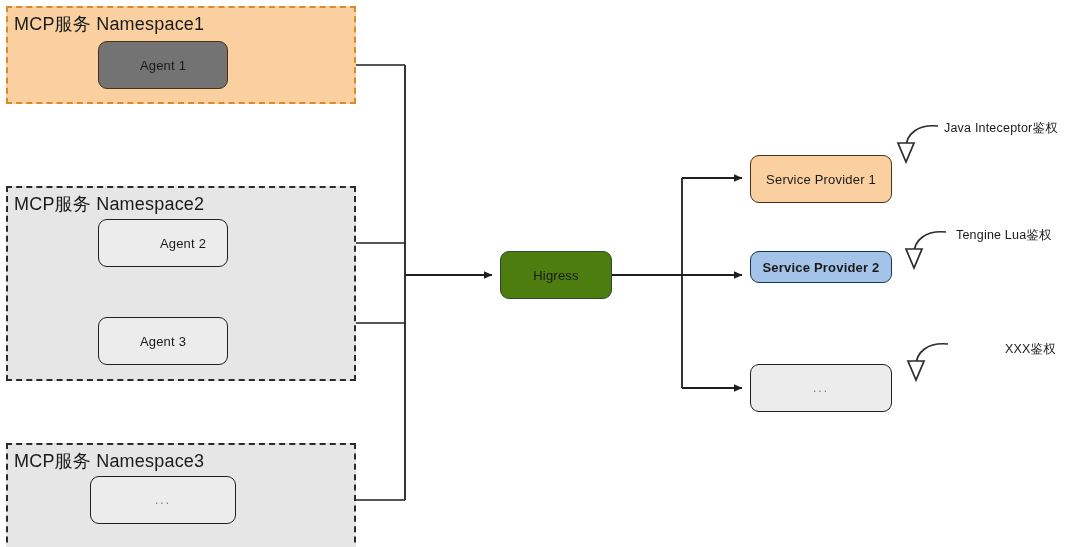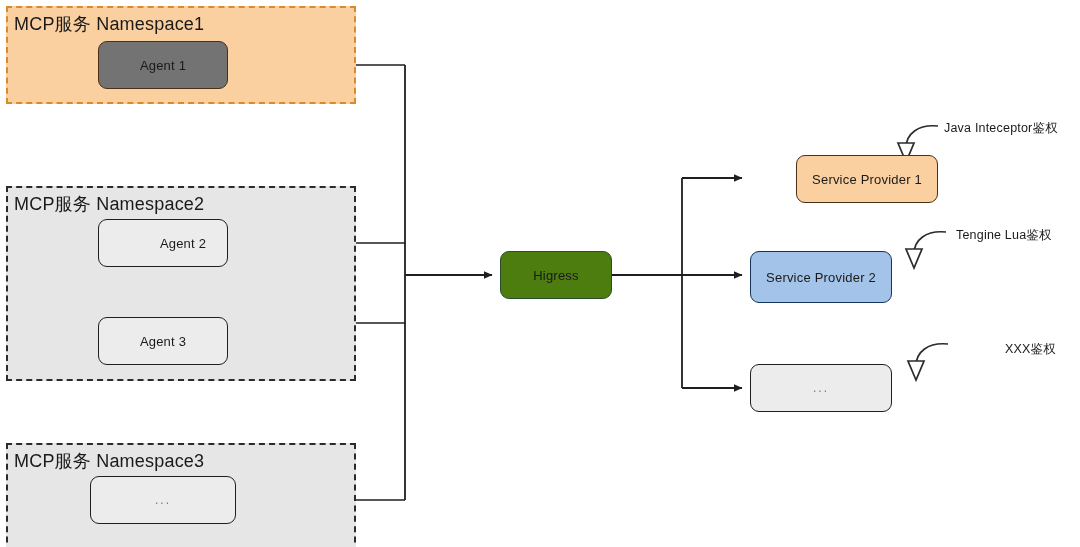--- a/index.html
+++ b/index.html
@@ -68,21 +68,20 @@
     background: #ececec;
     border: 1.6px solid #1f1f1f;
   }
   .node-green {
     background: #4d7c0f;
     border: 1.6px solid #2b4d2b;
   }
   .node-orange {
     background: #fbd0a0;
     border: 1.6px solid #4a3014;
-    margin-left: 46px;
   }
   .node-blue {
     background: #a3c4e8;
     border: 1.6px solid #15365c;
   }
   .node-ellipsis {
     background: #ececec;
     border: 1.6px solid #1f1f1f;
     color: #777;
     font-size: 12px;
@@ -193,21 +192,21 @@
     <span>...</span>
   </div>
 
   <div class="node node-green" style="left:500px; top:251px; width:112px; height:48px;">
     <span>Higress</span>
   </div>
 
   <div class="node node-orange" style="left:750px; top:155px; width:142px; height:48px;">
     <span>Service Provider 1</span>
   </div>
-  <div class="node node-blue" style="left:750px; top:251px; width:142px; height:52px;">
+  <div class="node node-blue" style="left:750px; top:251px; width:142px; height:32px;font-weight:bold;">
     <span>Service Provider 2</span>
   </div>
   <div class="node node-ellipsis" style="left:750px; top:364px; width:142px; height:48px;">
     <span>...</span>
   </div>
 
   <div class="annotation" style="left:944px; top:120px;">Java Inteceptor鉴权</div>
   <div class="annotation" style="left:956px; top:227px;">Tengine Lua鉴权</div>
   <div class="annotation" style="left:1005px; top:341px;">XXX鉴权</div>
 

